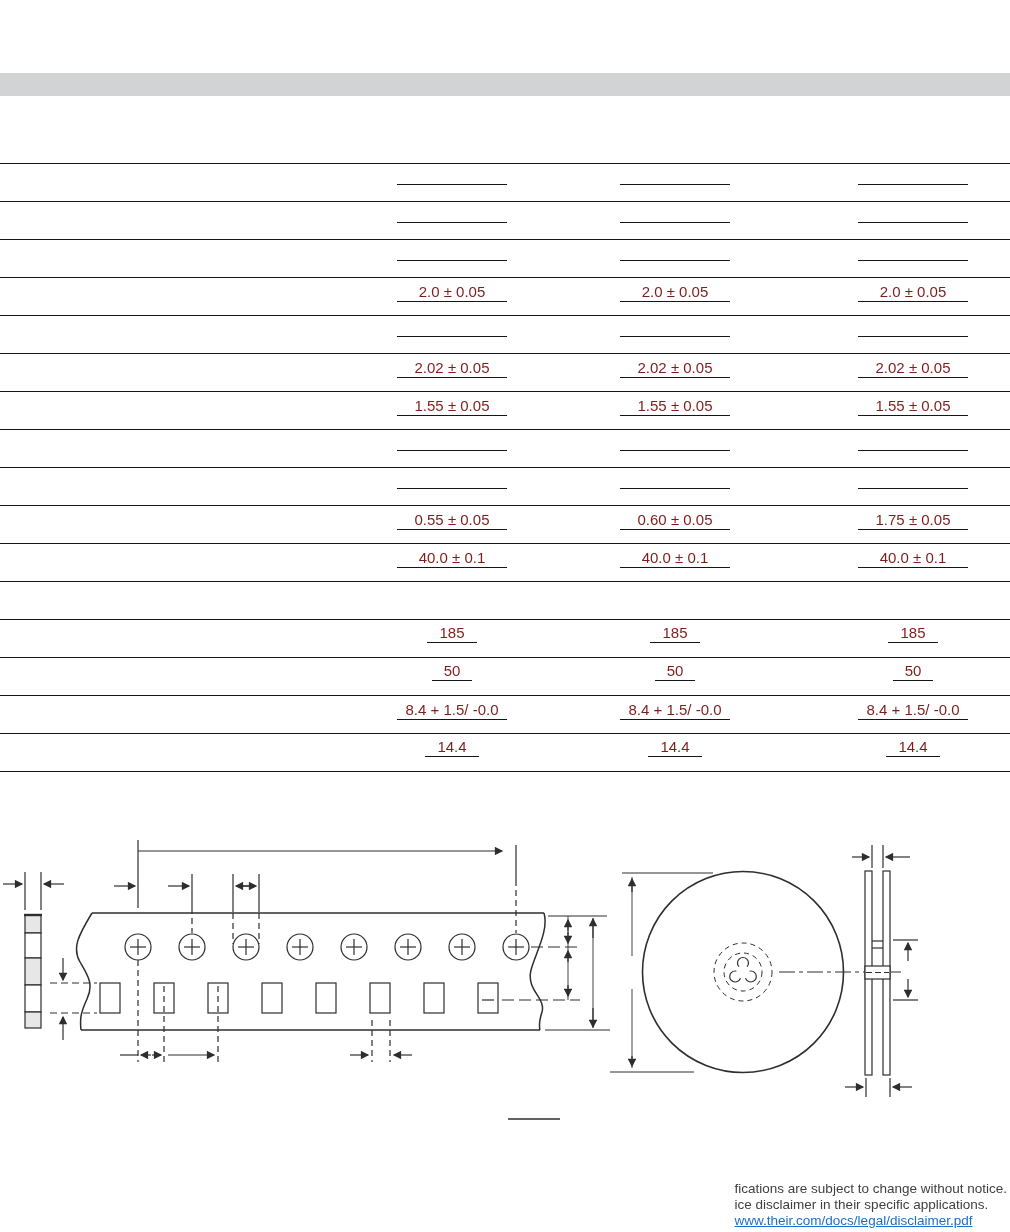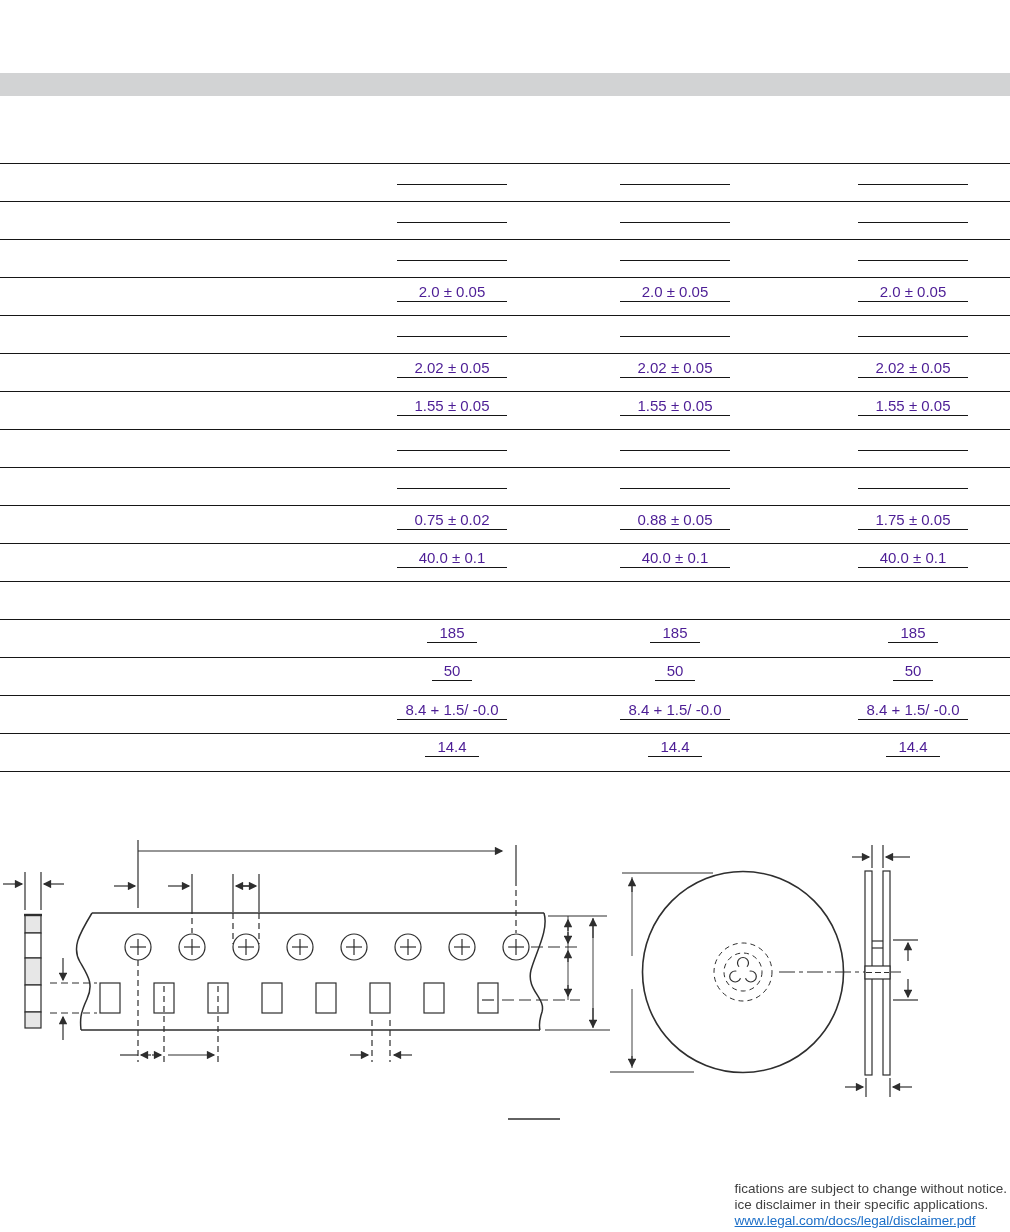--- a/index.html
+++ b/index.html
@@ -10,21 +10,21 @@
   .logo{position:absolute;right:26px;top:3px;color:#fff;font-family:"DejaVu Serif",serif;
         font-weight:700;font-size:30px;letter-spacing:2px;transform:scaleY(.92);}
   .logo sup{font-size:11px;vertical-align:18px;letter-spacing:0;}
   .graybar{position:absolute;left:0;top:73px;width:1010px;height:23px;background:#d2d3d4;}
   
   .spec-table{position:absolute;left:0;top:163px;width:1010px;border-bottom:1.5px solid #161616;}
   .t-row{position:relative;height:38px;border-top:1.5px solid #161616;box-sizing:border-box;}
   .cell{position:absolute;bottom:13px;width:110px;text-align:center;line-height:17px;}
   .c1{left:397px;} .c2{left:620px;} .c3{left:858px;}
   .u{display:inline-block;font-style:normal;border-bottom:1.4px solid #161616;
-     font-size:15px;color:#4c1d95;min-height:17px;padding-bottom:1px;}
+     font-size:15px;color:#7f1d1d;min-height:17px;padding-bottom:1px;}
   .row-wide .u,.row-blank .u{width:100%;box-sizing:border-box;}
   .row-fit .cell{bottom:14px;}
   .row-fit .u{padding-left:12px;padding-right:12px;}
   
   .fig{position:absolute;left:0;top:0;width:1010px;height:1232px;}
   
   .footer{position:absolute;right:3px;top:1181px;text-align:left;
           font-size:13.5px;line-height:16px;color:#404040;}
   .flink{color:#1c6fc8;text-decoration:underline;cursor:pointer;}
 </style>
@@ -75,22 +75,22 @@
       <span class="cell c1"><i class="u"></i></span>
       <span class="cell c2"><i class="u"></i></span>
       <span class="cell c3"><i class="u"></i></span>
     </div>
     <div class="t-row row-blank">
       <span class="cell c1"><i class="u"></i></span>
       <span class="cell c2"><i class="u"></i></span>
       <span class="cell c3"><i class="u"></i></span>
     </div>
     <div class="t-row row-wide">
-      <span class="cell c1"><i class="u">0.75 ± 0.02</i></span>
-      <span class="cell c2"><i class="u">0.88 ± 0.05</i></span>
+      <span class="cell c1"><i class="u">0.55 ± 0.05</i></span>
+      <span class="cell c2"><i class="u">0.60 ± 0.05</i></span>
       <span class="cell c3"><i class="u">1.75 ± 0.05</i></span>
     </div>
     <div class="t-row row-wide">
       <span class="cell c1"><i class="u">40.0 ± 0.1</i></span>
       <span class="cell c2"><i class="u">40.0 ± 0.1</i></span>
       <span class="cell c3"><i class="u">40.0 ± 0.1</i></span>
     </div>
     <div class="t-row row-spacer"></div>
     <div class="t-row row-fit">
       <span class="cell c1"><i class="u">185</i></span>
@@ -263,16 +263,16 @@
     </g>
 
     <g>
       <line x1="508" y1="1119" x2="560" y2="1119" stroke-width="1.4"></line>
     </g>
   </svg>
 
   <div class="footer">
     <div>fications are subject to change without notice.</div>
     <div>ice disclaimer in their specific applications.</div>
-    <a class="flink">www.legal.com/docs/legal/disclaimer.pdf</a>
+    <a class="flink">www.their.com/docs/legal/disclaimer.pdf</a>
   </div>
 
 </div>
 
 </body></html>

